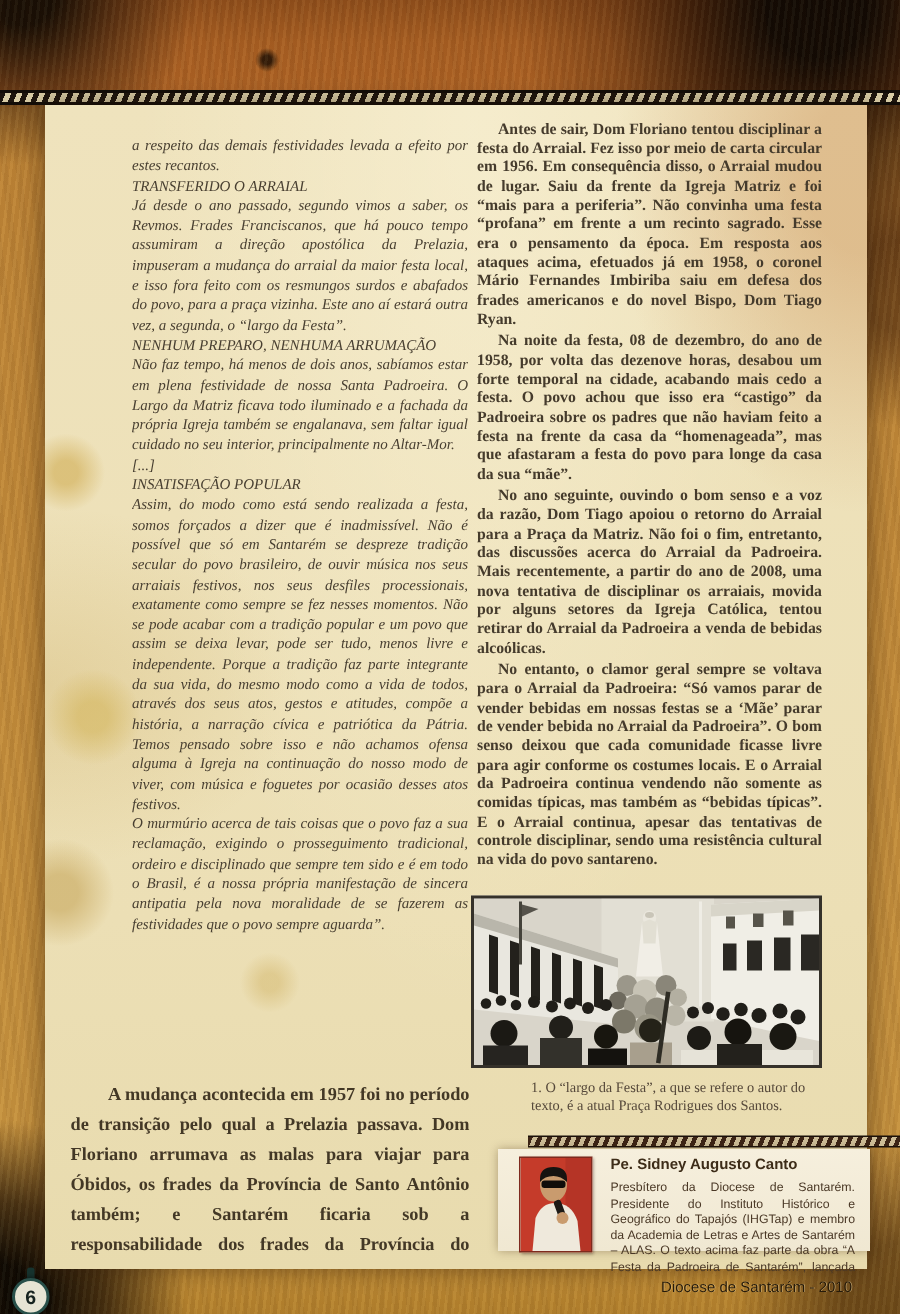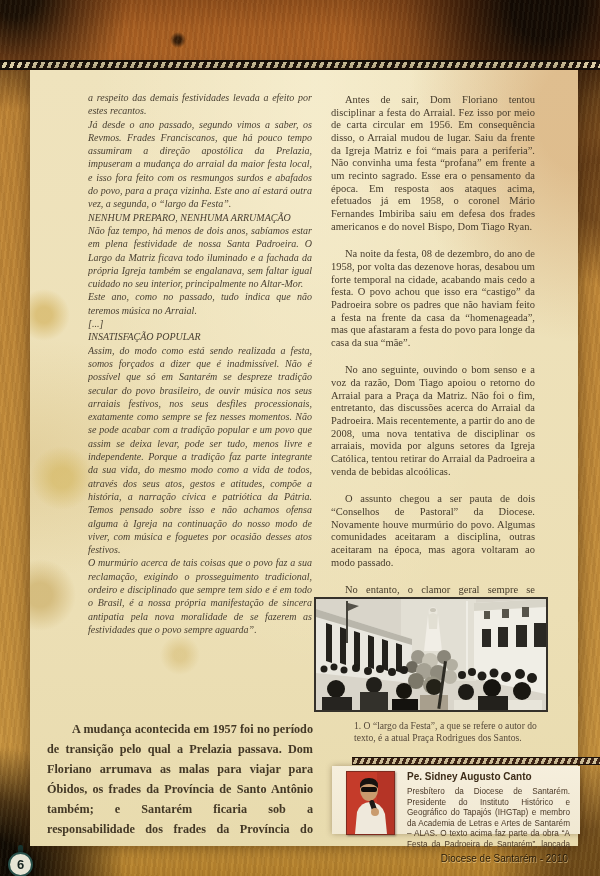--- a/index.html
+++ b/index.html
@@ -41,21 +41,21 @@
       linear-gradient(180deg,#efe3bd 0%,#ecdfb5 70%,#e8dbae 100%);
       box-shadow:0 0 16px rgba(40,20,5,.55);}
 
   
   .col-left{position:absolute;left:88px;top:91px;width:224px;height:634px;overflow:hidden;
       font-style:italic;font-size:10px;line-height:13.3px;color:#483f31;text-align:justify;}
   .col-left p{margin:0;}
   .col-left .qhead{font-style:italic;}
   .col-right{position:absolute;left:316px;top:79px;width:234px;height:519px;overflow:hidden;
       font-size:10.5px;line-height:12.65px;color:#453b2c;text-align:justify;}
-  .col-right p{margin:15px;text-indent:14px;}
+  .col-right p{margin:2px;text-indent:14px;font-weight:bold;}
   .closing{position:absolute;left:47px;top:719px;width:266px;height:121px;overflow:hidden;
       font-size:12.2px;line-height:20px;font-weight:bold;color:#433826;text-align:justify;text-indent:25px;}
 
   
   .photo{position:absolute;left:314px;top:597px;width:234px;height:115px;z-index:3;
       border:2px solid #35312a;box-sizing:border-box;background:#d9d5ca;overflow:hidden;}
   .caption{position:absolute;left:354px;top:720px;width:206px;z-index:3;
       font-size:9.6px;line-height:12.4px;color:#55483a;}
 
   
@@ -87,35 +87,34 @@
 <div class="stage">
   <div class="bg"></div>
   <div class="texture"></div>
 
   <div class="rope rope-top"></div>
 
   <div class="paper"></div>
 
   <div class="col-left">
     <p>a respeito das demais festividades levada a efeito por estes recantos.</p>
+    <p class="qhead">TRANSFERIDO O ARRAIAL</p>
     <p>Já desde o ano passado, segundo vimos a saber, os Revmos. Frades Franciscanos, que há pouco tempo assumiram a direção apostólica da Prelazia, impuseram a mudança do arraial da maior festa local, e isso fora feito com os resmungos surdos e abafados do povo, para a praça vizinha. Este ano aí estará outra vez, a segunda, o “largo da Festa”.</p>
     <p class="qhead">NENHUM PREPARO, NENHUMA ARRUMAÇÃO</p>
     <p>Não faz tempo, há menos de dois anos, sabíamos estar em plena festividade de nossa Santa Padroeira. O Largo da Matriz ficava todo iluminado e a fachada da própria Igreja também se engalanava, sem faltar igual cuidado no seu interior, principalmente no Altar-Mor.</p>
-    <p>Este ano, como no passado, tudo indica que não teremos música no Arraial.</p>
     <p>[...]</p>
     <p class="qhead">INSATISFAÇÃO POPULAR</p>
     <p>Assim, do modo como está sendo realizada a festa, somos forçados a dizer que é inadmissível. Não é possível que só em Santarém se despreze tradição secular do povo brasileiro, de ouvir música nos seus arraiais festivos, nos seus desfiles processionais, exatamente como sempre se fez nesses momentos. Não se pode acabar com a tradição popular e um povo que assim se deixa levar, pode ser tudo, menos livre e independente. Porque a tradição faz parte integrante da sua vida, do mesmo modo como a vida de todos, através dos seus atos, gestos e atitudes, compõe a história, a narração cívica e patriótica da Pátria. Temos pensado sobre isso e não achamos ofensa alguma à Igreja na continuação do nosso modo de viver, com música e foguetes por ocasião desses atos festivos.</p>
     <p>O murmúrio acerca de tais coisas que o povo faz a sua reclamação, exigindo o prosseguimento tradicional, ordeiro e disciplinado que sempre tem sido e é em todo o Brasil, é a nossa própria manifestação de sincera antipatia pela nova moralidade de se fazerem as festividades que o povo sempre aguarda”.</p>
   </div>
 
   <div class="col-right">
     <p>Antes de sair, Dom Floriano tentou disciplinar a festa do Arraial. Fez isso por meio de carta circular em 1956. Em consequência disso, o Arraial mudou de lugar. Saiu da frente da Igreja Matriz e foi “mais para a periferia”. Não convinha uma festa “profana” em frente a um recinto sagrado. Esse era o pensamento da época. Em resposta aos ataques acima, efetuados já em 1958, o coronel Mário Fernandes Imbiriba saiu em defesa dos frades americanos e do novel Bispo, Dom Tiago Ryan.</p>
     <p>Na noite da festa, 08 de dezembro, do ano de 1958, por volta das dezenove horas, desabou um forte temporal na cidade, acabando mais cedo a festa. O povo achou que isso era “castigo” da Padroeira sobre os padres que não haviam feito a festa na frente da casa da “homenageada”, mas que afastaram a festa do povo para longe da casa da sua “mãe”.</p>
     <p>No ano seguinte, ouvindo o bom senso e a voz da razão, Dom Tiago apoiou o retorno do Arraial para a Praça da Matriz. Não foi o fim, entretanto, das discussões acerca do Arraial da Padroeira. Mais recentemente, a partir do ano de 2008, uma nova tentativa de disciplinar os arraiais, movida por alguns setores da Igreja Católica, tentou retirar do Arraial da Padroeira a venda de bebidas alcoólicas.</p>
-    <p>O assunto chegou a ser pauta de dois “Conselhos de Pastoral” da Diocese. Novamente houve murmúrio do povo. Algumas comunidades aceitaram a disciplina, outras aceitaram na época, mas agora voltaram ao modo passado.</p>
     <p>No entanto, o clamor geral sempre se voltava para o Arraial da Padroeira: “Só vamos parar de vender bebidas em nossas festas se a ‘Mãe’ parar de vender bebida no Arraial da Padroeira”. O bom senso deixou que cada comunidade ficasse livre para agir conforme os costumes locais. E o Arraial da Padroeira continua vendendo não somente as comidas típicas, mas também as “bebidas típicas”. E o Arraial continua, apesar das tentativas de controle disciplinar, sendo uma resistência cultural na vida do povo santareno.</p>
   </div>
 
   <div class="closing">A mudança acontecida em 1957 foi no período de transição pelo qual a Prelazia passava. Dom Floriano arrumava as malas para viajar para Óbidos, os frades da Província de Santo Antônio também; e Santarém ficaria sob a responsabilidade dos frades da Província do Sagrado Coração, dos Estados Unidos da América.</div>
 
   <div class="photo">
     <svg width="230" height="111" viewBox="0 0 230 111" preserveAspectRatio="none">
       <rect width="230" height="111" fill="#d9d5ca"></rect>
       <rect x="85" y="0" width="75" height="82" fill="#e2dfd4"></rect>
 

